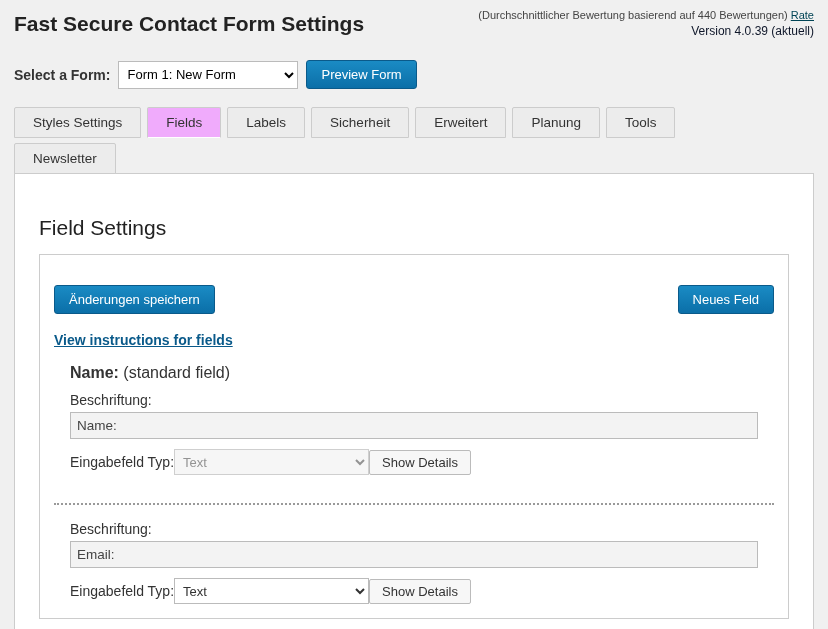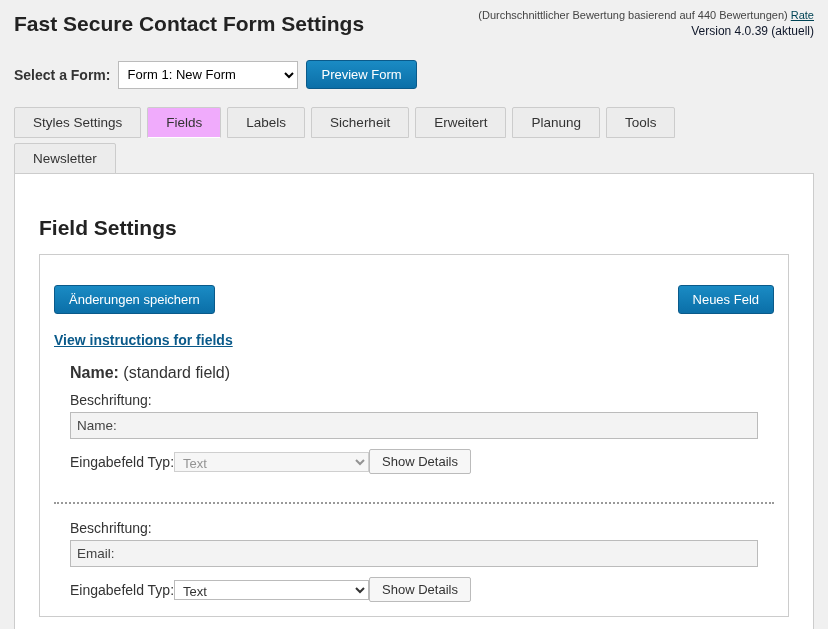--- a/index.html
+++ b/index.html
@@ -87,21 +87,21 @@
     background: #fff;
     border: 1px solid #ccc;
     border-top: 1px solid #ccc;
     padding: 24px 24px 0 24px;
     position: relative;
     z-index: 1;
     min-height: 470px;
   }
   .section-title {
     font-size: 21px;
-    font-weight: 700;
+    font-weight: 400;
     color: #222;
     margin: 18px 0 14px 0;
     font-family: Verdana, Arial, sans-serif;
   }
   .field-box {
     border: 1px solid #ccc;
     padding: 14px 14px 0 14px;
   }
   .action-row {
     display: flex;
@@ -140,21 +140,21 @@
     background: #f3f3f3;
     color: #444;
     margin-bottom: 10px;
   }
   .inline-row {
     display: flex;
     align-items: center;
   }
   .inline-row .field-label { margin: 0; }
   .type-select {
-    height: 20px;
+    height: 26px;
     width: 195px;
     padding: 2px 4px;
     font-size: 13px;
     border: 1px solid #bbb;
     background: #f3f3f3;
     color: #666;
   }
   .type-select.enabled { background: #fff; color: #333; }
   .btn-secondary {
     background: #f7f7f7;

